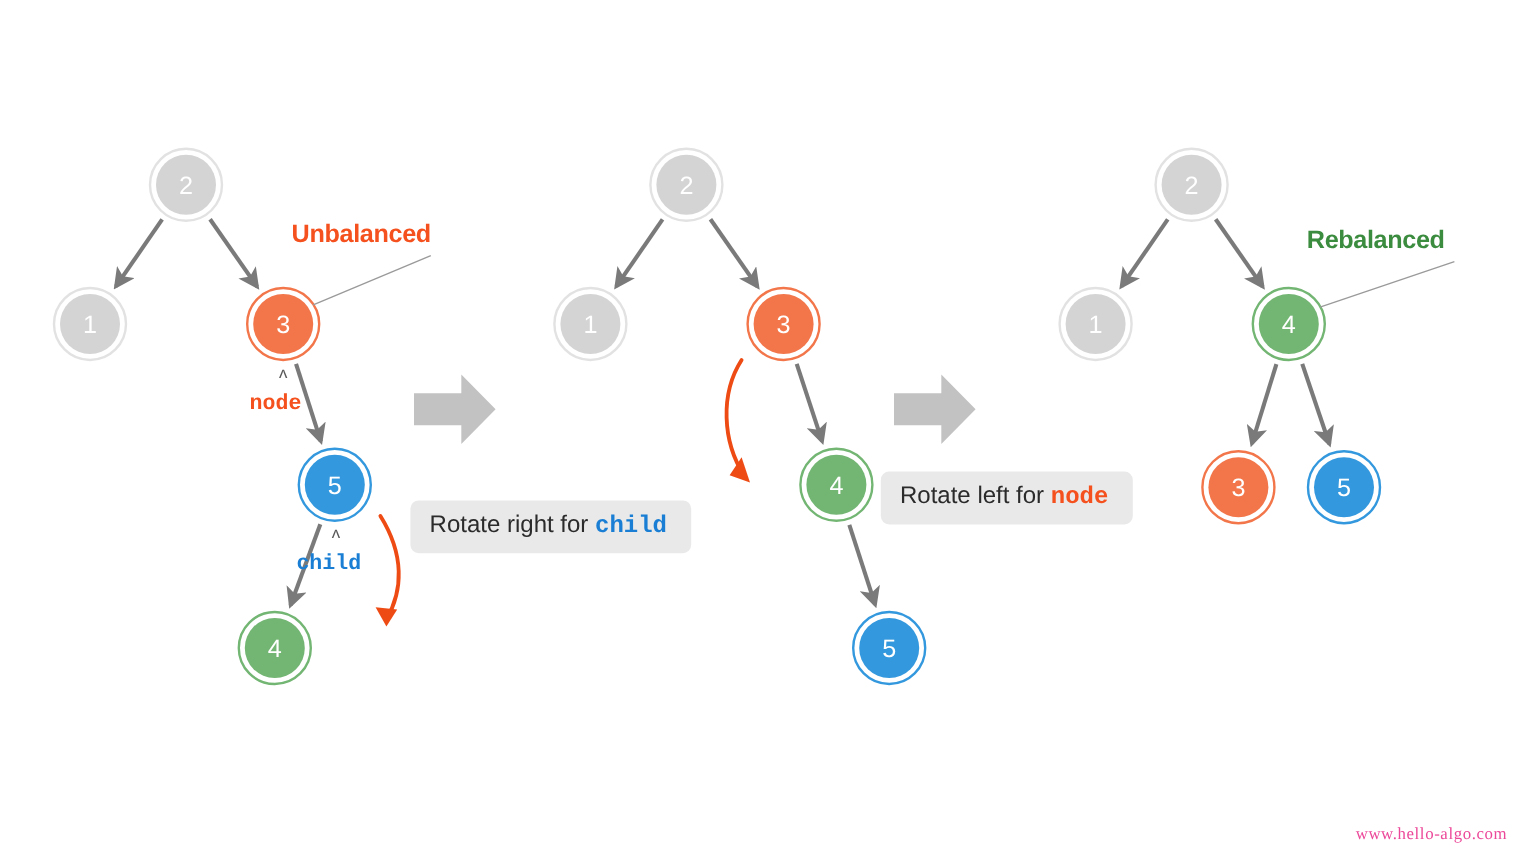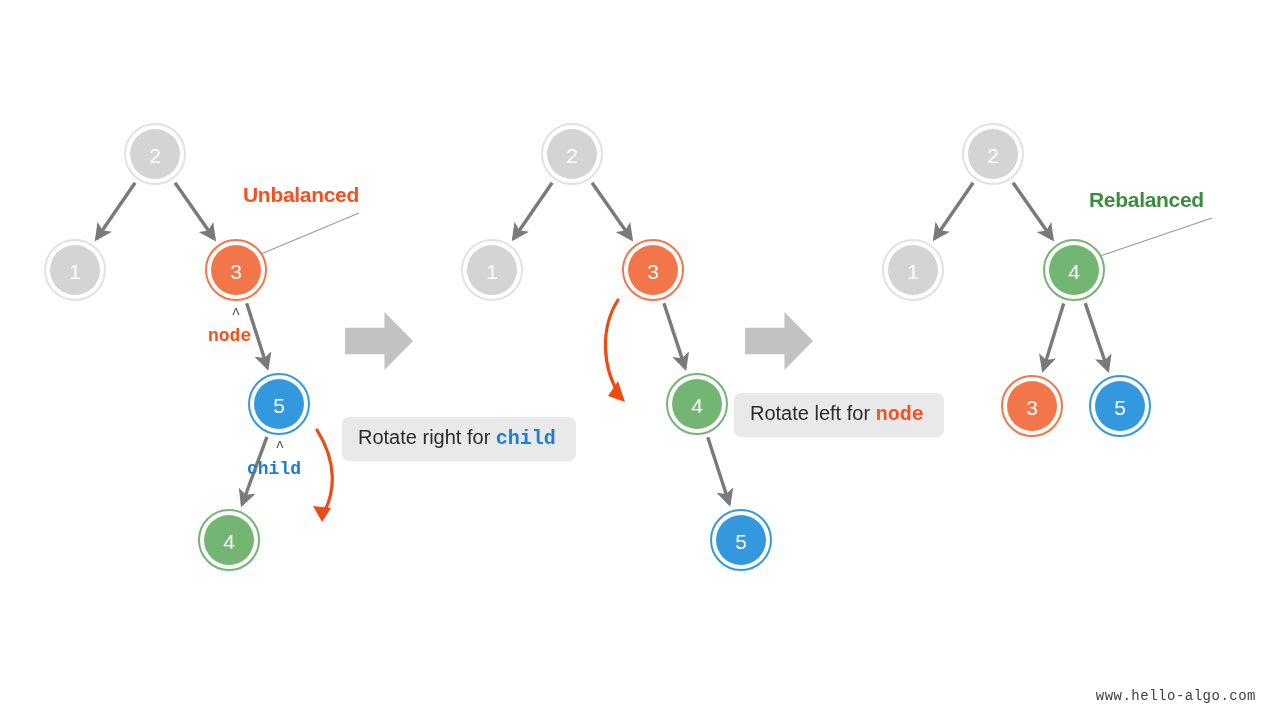--- a/index.html
+++ b/index.html
@@ -59,23 +59,23 @@
   }
   .step-label-box .mono-em {
     font-family: "Liberation Mono", "DejaVu Sans Mono", monospace;
     font-weight: bold;
     font-size: 20px;
   }
   .watermark {
     position: absolute;
     right: 24px;
     bottom: 16px;
-    font-family: Liberation Mono, monospace;
+    font-family: Liberation Serif, serif;
     font-size: 14px;
-    color: #404040;
+    color: #ec4899;
     letter-spacing: 0.5px;
   }
 </style>
 </head>
 <body>
 
 <div id="canvas">
 
   <svg id="diagram-svg" viewBox="0 0 1280 720" xmlns="http://www.w3.org/2000/svg">
     <defs>

